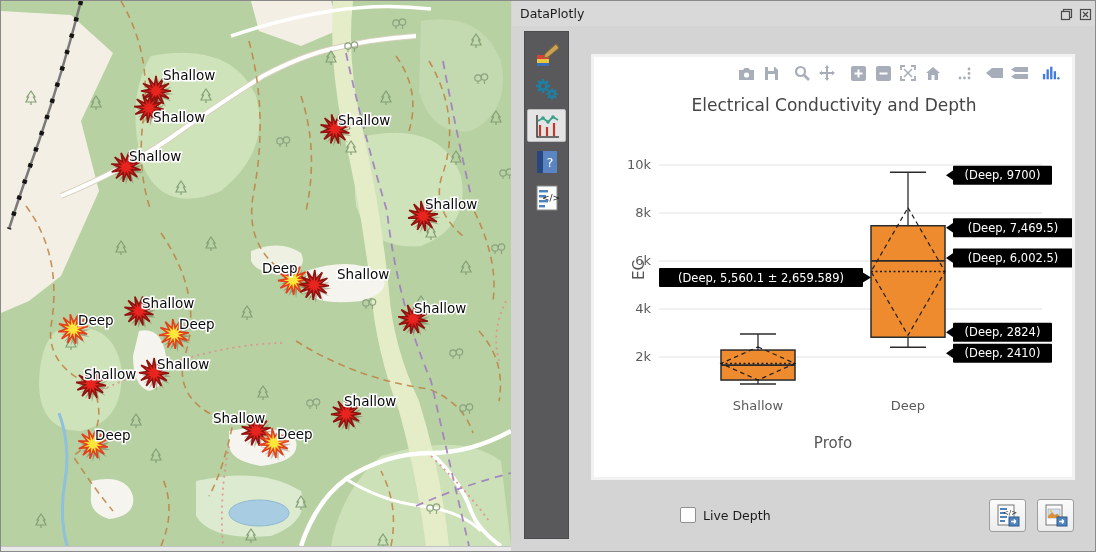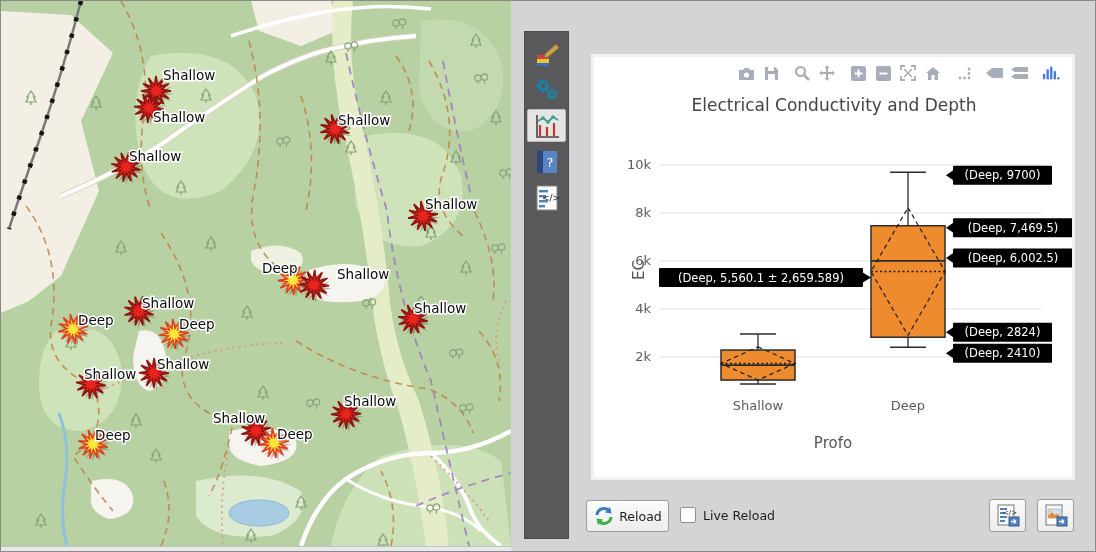--- a/index.html
+++ b/index.html
@@ -271,20 +271,35 @@
             <polygon points="360.7,423.1 351.9,420.1 355.4,428.8 349.2,421.7 347.9,431.0 346.1,421.8 340.4,429.2 343.4,420.4 334.7,423.9 341.8,417.7 332.5,416.4 341.7,414.6 334.3,408.9 343.1,411.9 339.6,403.2 345.8,410.3 347.1,401.0 348.9,410.2 354.6,402.8 351.6,411.6 360.3,408.1 353.2,414.3 362.5,415.6 353.3,417.4" fill="rgba(60,40,20,0.30)"></polygon>
             <polygon points="358.2,420.1 349.4,417.1 352.9,425.8 346.7,418.7 345.4,428.0 343.6,418.8 337.9,426.2 340.9,417.4 332.2,420.9 339.3,414.7 330.0,413.4 339.2,411.6 331.8,405.9 340.6,408.9 337.1,400.2 343.3,407.3 344.6,398.0 346.4,407.2 352.1,399.8 349.1,408.6 357.8,405.1 350.7,411.3 360.0,412.6 350.8,414.4" fill="#e8241f" stroke="#8f1410" stroke-width="1.6"></polygon>
             <text x="343" y="405" font-size="13.5" fill="#0a0a0a" stroke="#ffffff" stroke-width="3" paint-order="stroke">Shallow</text>
           </g>
         </g>
     </svg>
   </div>
   <div id="map-bottom-strip"></div>
 
   <div id="panel">
+    <div id="panel-titlebar">
+      <span id="panel-title">DataPlotly</span>
+      <span class="win-btn" id="float-btn">
+        <svg width="13" height="13" viewBox="0 0 13 13">
+          <rect x="3.5" y="1.5" width="8" height="8" fill="none" stroke="#4a4a4a" stroke-width="1.2"></rect>
+          <rect x="1.5" y="3.5" width="8" height="8" fill="#d9d9d9" stroke="#4a4a4a" stroke-width="1.2"></rect>
+        </svg>
+      </span>
+      <span class="win-btn" id="close-btn">
+        <svg width="13" height="13" viewBox="0 0 13 13">
+          <rect x="1.5" y="1.5" width="10" height="10" fill="none" stroke="#4a4a4a" stroke-width="1.2"></rect>
+          <path d="M4,4 L9,9 M9,4 L4,9" stroke="#4a4a4a" stroke-width="1.3"></path>
+        </svg>
+      </span>
+    </div>
 
     <div id="side-toolbar">
       <div class="side-btn">
         <svg width="26" height="26" viewBox="0 0 26 26">
           <rect x="3" y="14" width="12" height="4" fill="#d8413a"></rect>
           <rect x="3" y="18" width="12" height="4" fill="#e8c63f"></rect>
           <rect x="3" y="22" width="12" height="3" fill="#3a6fb5"></rect>
           <path d="M22,3 L25,7 L14,16 L10,17 L11,13 Z" fill="#caa253" stroke="#8a6a30" stroke-width="1"></path>
         </svg>
       </div>
@@ -499,32 +514,23 @@
                 <polygon points="352,296.16 360,290.66 360,301.66" fill="#000"></polygon>
                 <rect x="359" y="286.66" width="99" height="19" fill="#000" rx="1"></rect>
                 <text x="408.5" y="300.36" font-size="11.5" fill="#fff" text-anchor="middle">(Deep, 2410)</text>
               </g>
             </g>
         </svg>
       </div>
     </div>
 
     <div id="bottom-bar">
-      <div id="reload-btn">
-        <svg width="22" height="20" viewBox="0 0 22 20">
-          <path d="M4,9 A7,7 0 0 1 17,6" fill="none" stroke="#3a7bbf" stroke-width="3"></path>
-          <path d="M17,1 L18.5,7.5 L12,6.5 Z" fill="#3a7bbf"></path>
-          <path d="M18,11 A7,7 0 0 1 5,14" fill="none" stroke="#3fae49" stroke-width="3"></path>
-          <path d="M5,19 L3.5,12.5 L10,13.5 Z" fill="#3fae49"></path>
-        </svg>
-        <span>Reload</span>
-      </div>
       <div id="live-update">
         <span class="box"></span>
-        <span class="lbl">Live Reload</span>
+        <span class="lbl">Live Depth</span>
       </div>
       <div class="tool-btn" id="export-code-btn">
         <svg width="24" height="24" viewBox="0 0 24 24">
           <rect x="2" y="1" width="16" height="20" fill="#fbfbfb" stroke="#777" stroke-width="1"></rect>
           <rect x="4" y="4" width="7" height="2" fill="#4f81bd"></rect>
           <rect x="4" y="8" width="5" height="2" fill="#4f81bd"></rect>
           <rect x="4" y="12" width="7" height="2" fill="#4f81bd"></rect>
           <rect x="4" y="16" width="5" height="2" fill="#4f81bd"></rect>
           <text x="14" y="11" font-size="7" fill="#1a1a1a" text-anchor="middle">&lt;/&gt;</text>
           <rect x="13" y="13" width="10" height="9" fill="#4f81bd" stroke="#2d5a8a" stroke-width="1"></rect>

